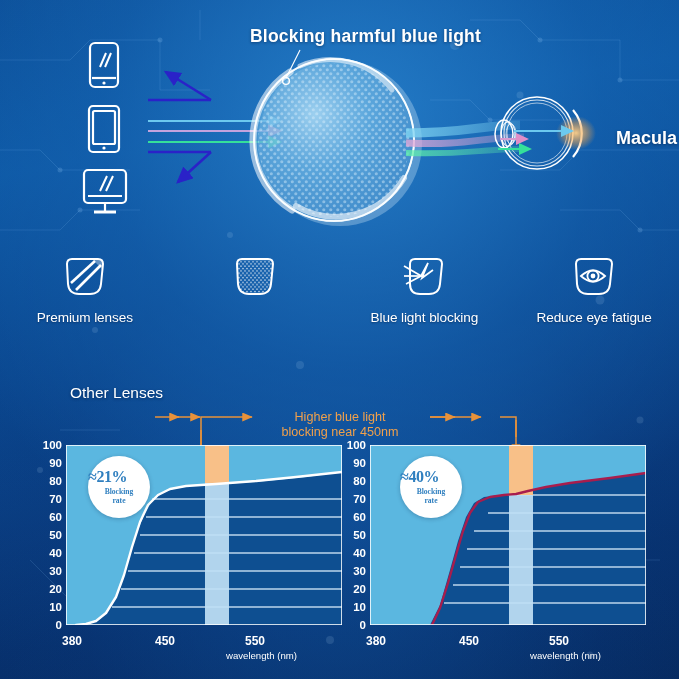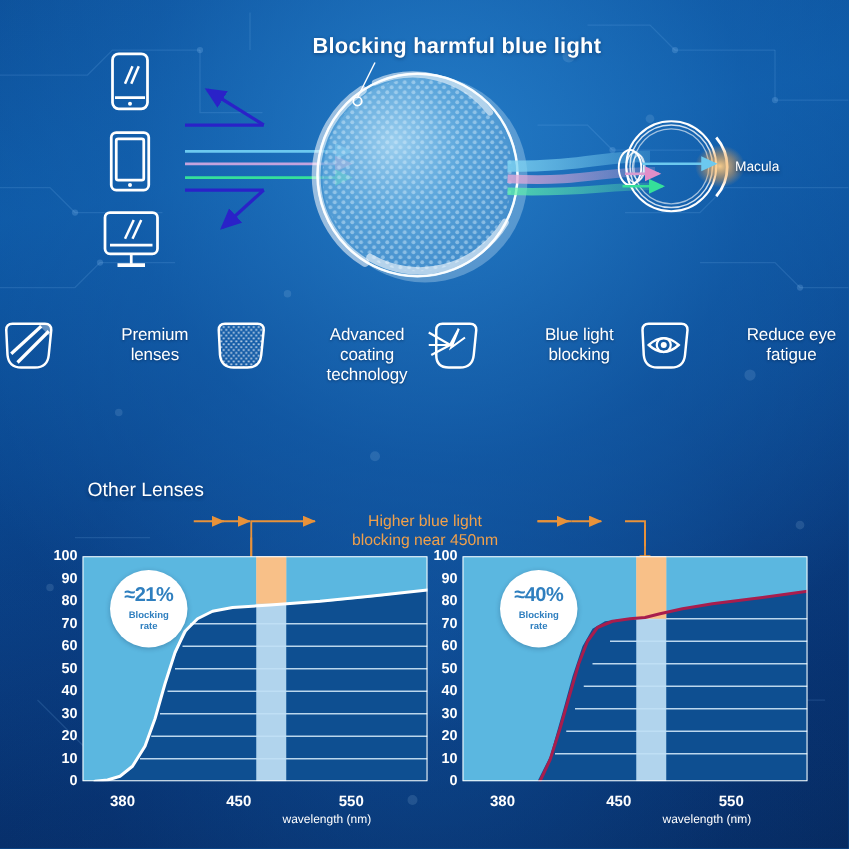--- a/index.html
+++ b/index.html
@@ -19,27 +19,27 @@
   
   .scene{position:absolute;left:0;top:0;width:679px;height:250px;}
   .dev{stroke:#ffffff;fill:none;stroke-width:2.2;}
 
   .title-top{
     position:absolute;left:250px;top:26px;width:240px;text-align:left;
     color:#ffffff;font-size:17.5px;font-weight:600;letter-spacing:0.2px;
     text-shadow:0 1px 3px rgba(0,20,50,0.45);
   }
   .macula-label{
-    position:absolute;left:588px;top:128px;color:#ffffff;font-size:11px;font-weight:400;
+    position:absolute;left:616px;top:128px;color:#ffffff;font-size:18px;font-weight:700;
     text-shadow:0 1px 3px rgba(0,20,50,0.5);
   }
 
   
   .features{position:absolute;left:0;top:252px;width:679px;height:110px;display:flex;}
-  .feature{flex:1;display:flex;flex-direction:row;gap:32px;}
+  .feature{flex:1;display:flex;flex-direction:column;}
   .feature .ficon{height:50px;display:flex;align-items:center;justify-content:center;}
   .feature .flabel{
     margin-top:8px;color:#ffffff;font-size:13.6px;text-align:center;line-height:1.18;
     text-shadow:0 1px 2px rgba(0,20,50,0.45);letter-spacing:-0.1px;
   }
 
   
   .charts{position:absolute;left:0;top:372px;width:679px;height:307px;}
   .chart-title{
     position:absolute;color:#ffffff;font-size:15.5px;text-align:left;width:250px;
@@ -54,27 +54,27 @@
   }
 
   .plot{position:absolute;top:73px;width:276px;height:180px;}
   .plot-left{left:66px;}
   .plot-right{left:370px;}
 
   .ylab{
     position:absolute;color:#ffffff;font-size:11.5px;font-weight:700;text-align:right;
     width:24px;line-height:1;
   }
-  .xlab{position:absolute;color:#ffffff;font-size:12px;font-weight:700;text-align:right;width:46px;}
+  .xlab{position:absolute;color:#ffffff;font-size:12px;font-weight:700;text-align:left;width:46px;}
   .axis-caption{position:absolute;color:#ffffff;font-size:9.6px;}
 
   .badge{
     position:absolute;width:62px;height:62px;border-radius:50%;
-    background:#ffffff;display:flex;flex-direction:column;align-items:center;
-    justify-content:center;box-shadow:0 1px 4px rgba(0,25,60,0.25);
+    background:#ffffff;display:flex;flex-direction:column;
+    justify-content:center;box-shadow:0 1px 4px rgba(0,25,60,0.25);font-family:Liberation Serif, serif;
   }
   .badge .pct{color:#2f7fbf;font-size:16px;font-weight:600;line-height:1;letter-spacing:-0.4px;}
   .badge .br{color:#2f7fbf;font-size:7.6px;font-weight:700;line-height:1.1;text-align:center;margin-top:3px;}
 </style>
 </head>
 <body>
 
 <div id="page">
 
   <svg width="679" height="679" style="position:absolute;left:0;top:0;">
@@ -260,24 +260,20 @@
         <svg width="46" height="42" viewBox="0 0 46 42">
           <defs>
             <pattern id="mesh" width="4" height="4.6" patternUnits="userSpaceOnUse">
               <circle cx="1" cy="1" r="0.85" fill="#ffffff" fill-opacity="0.75"></circle>
               <circle cx="3" cy="3.3" r="0.85" fill="#ffffff" fill-opacity="0.75"></circle>
             </pattern>
           </defs>
           <path d="M5 8 Q5 3 10 3 L36 3 Q41 3 41 8 L39 28 Q38 38 28 38 L17 38 Q7 38 6 28 Z" fill="url(#mesh)" stroke="#ffffff" stroke-width="2"></path>
         </svg>
       </div>
-      <div class="flabel">
-        <span>Advanced coating</span><br>
-        <span>technology</span>
-      </div>
     </div>
 
     <div class="feature">
       <div class="ficon">
         <svg width="46" height="42" viewBox="0 0 46 42">
           <path d="M9 8 Q9 3 14 3 L36 3 Q41 3 41 8 L39 28 Q38 38 28 38 L19 38 Q9 38 9 28 Z" fill="none" stroke="#ffffff" stroke-width="2"></path>
           <path d="M3 10 L22 21" stroke="#ffffff" stroke-width="1.7" fill="none"></path>
           <path d="M3 20 L20 20" stroke="#ffffff" stroke-width="1.7" fill="none"></path>
           <path d="M5 28 L22 19" stroke="#ffffff" stroke-width="1.7" fill="none"></path>
           <path d="M20 20 L27 7 L21 22 L32 14" stroke="#ffffff" stroke-width="1.7" fill="none"></path>

